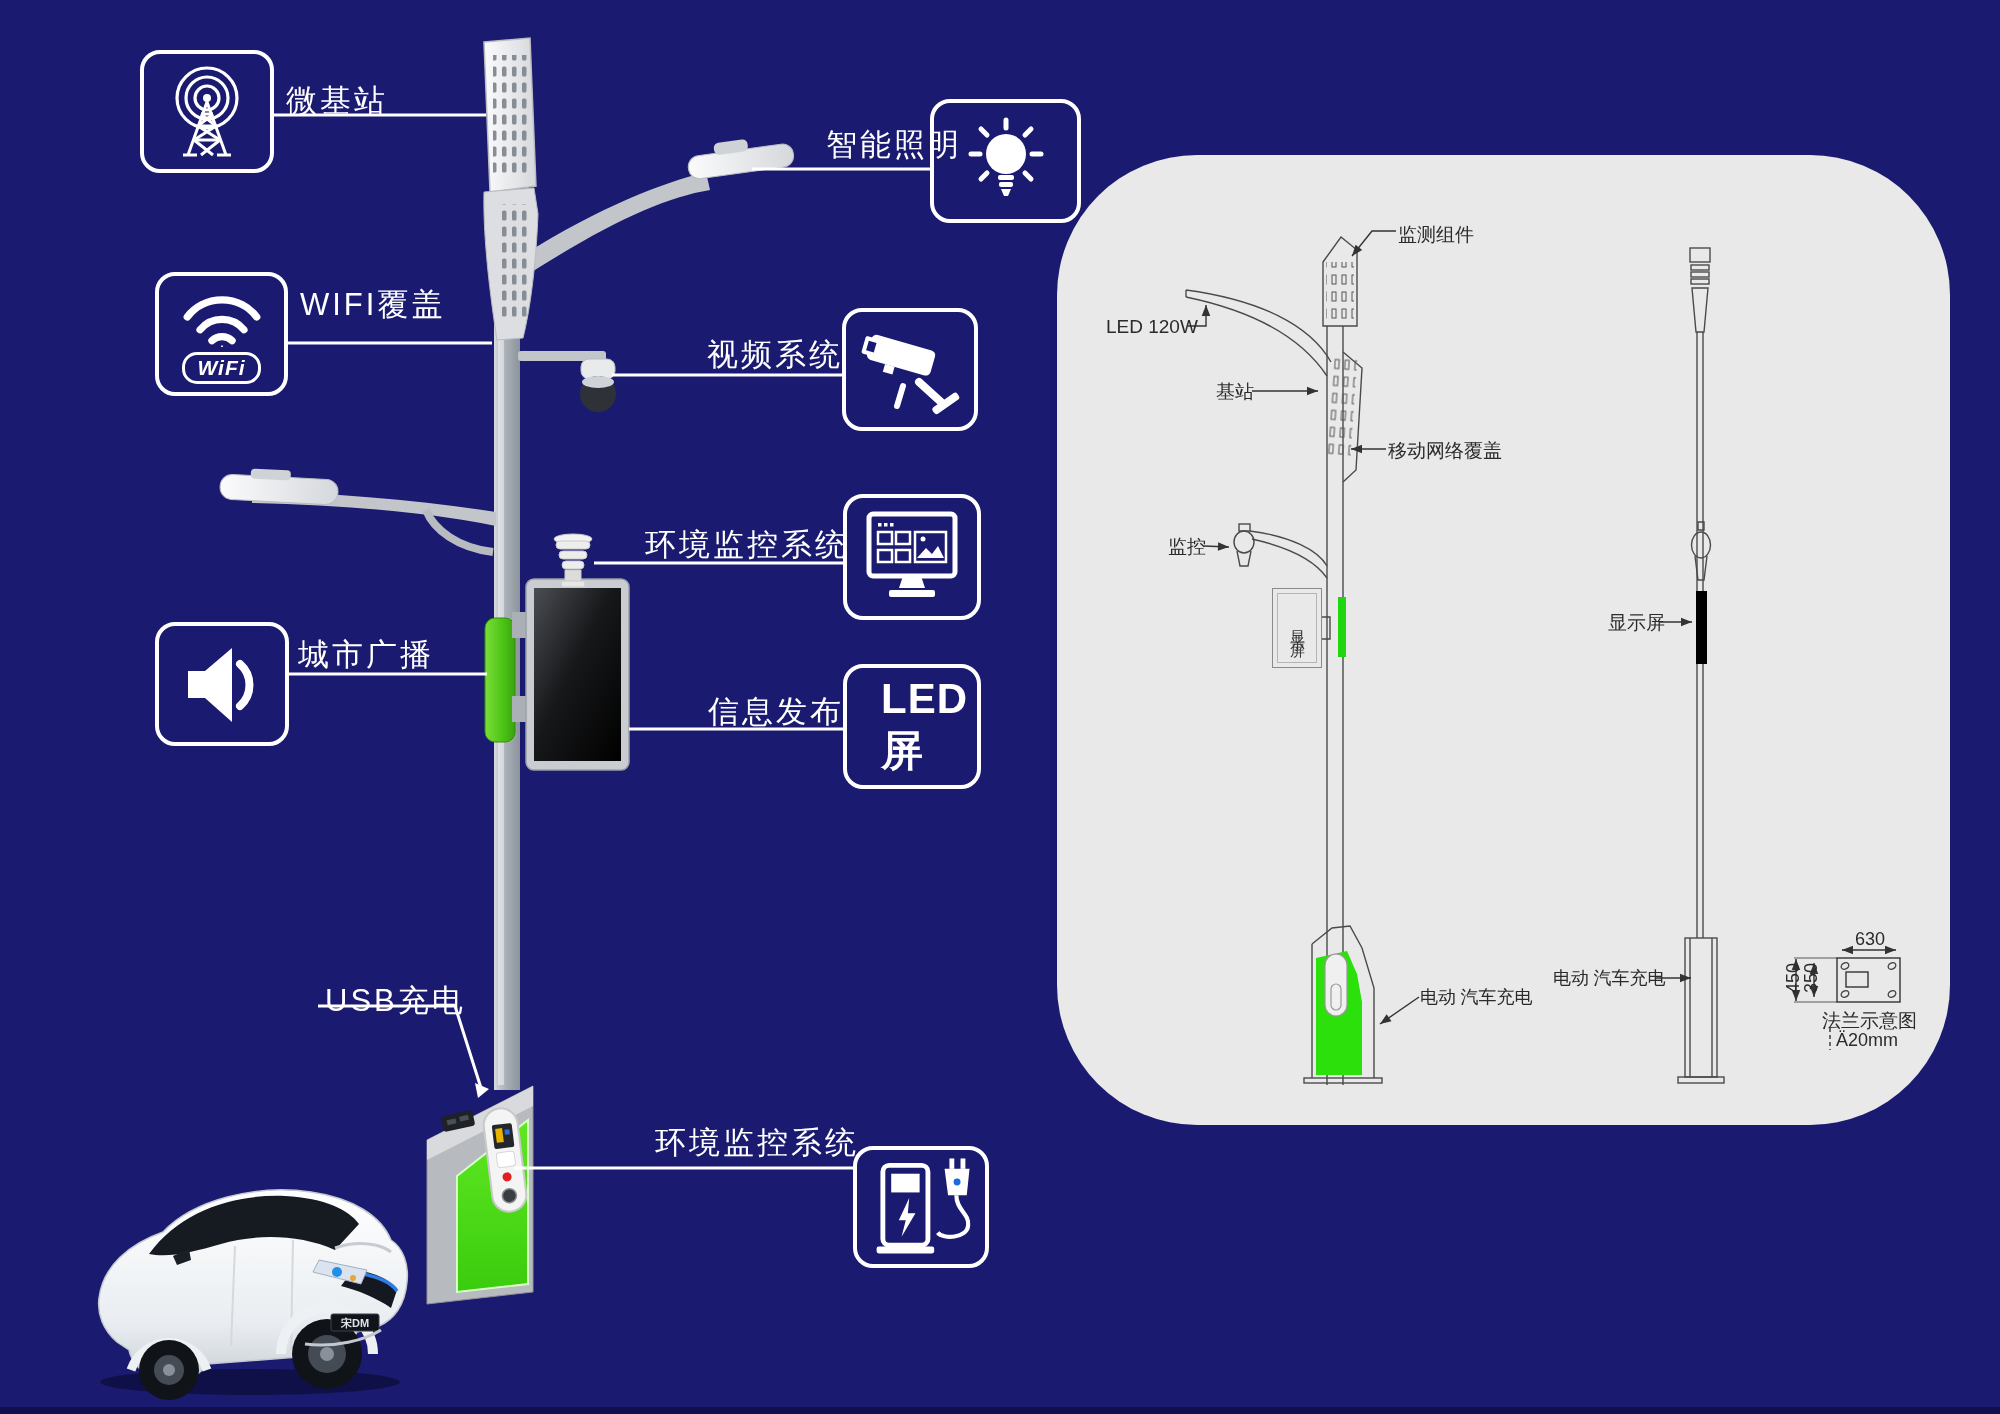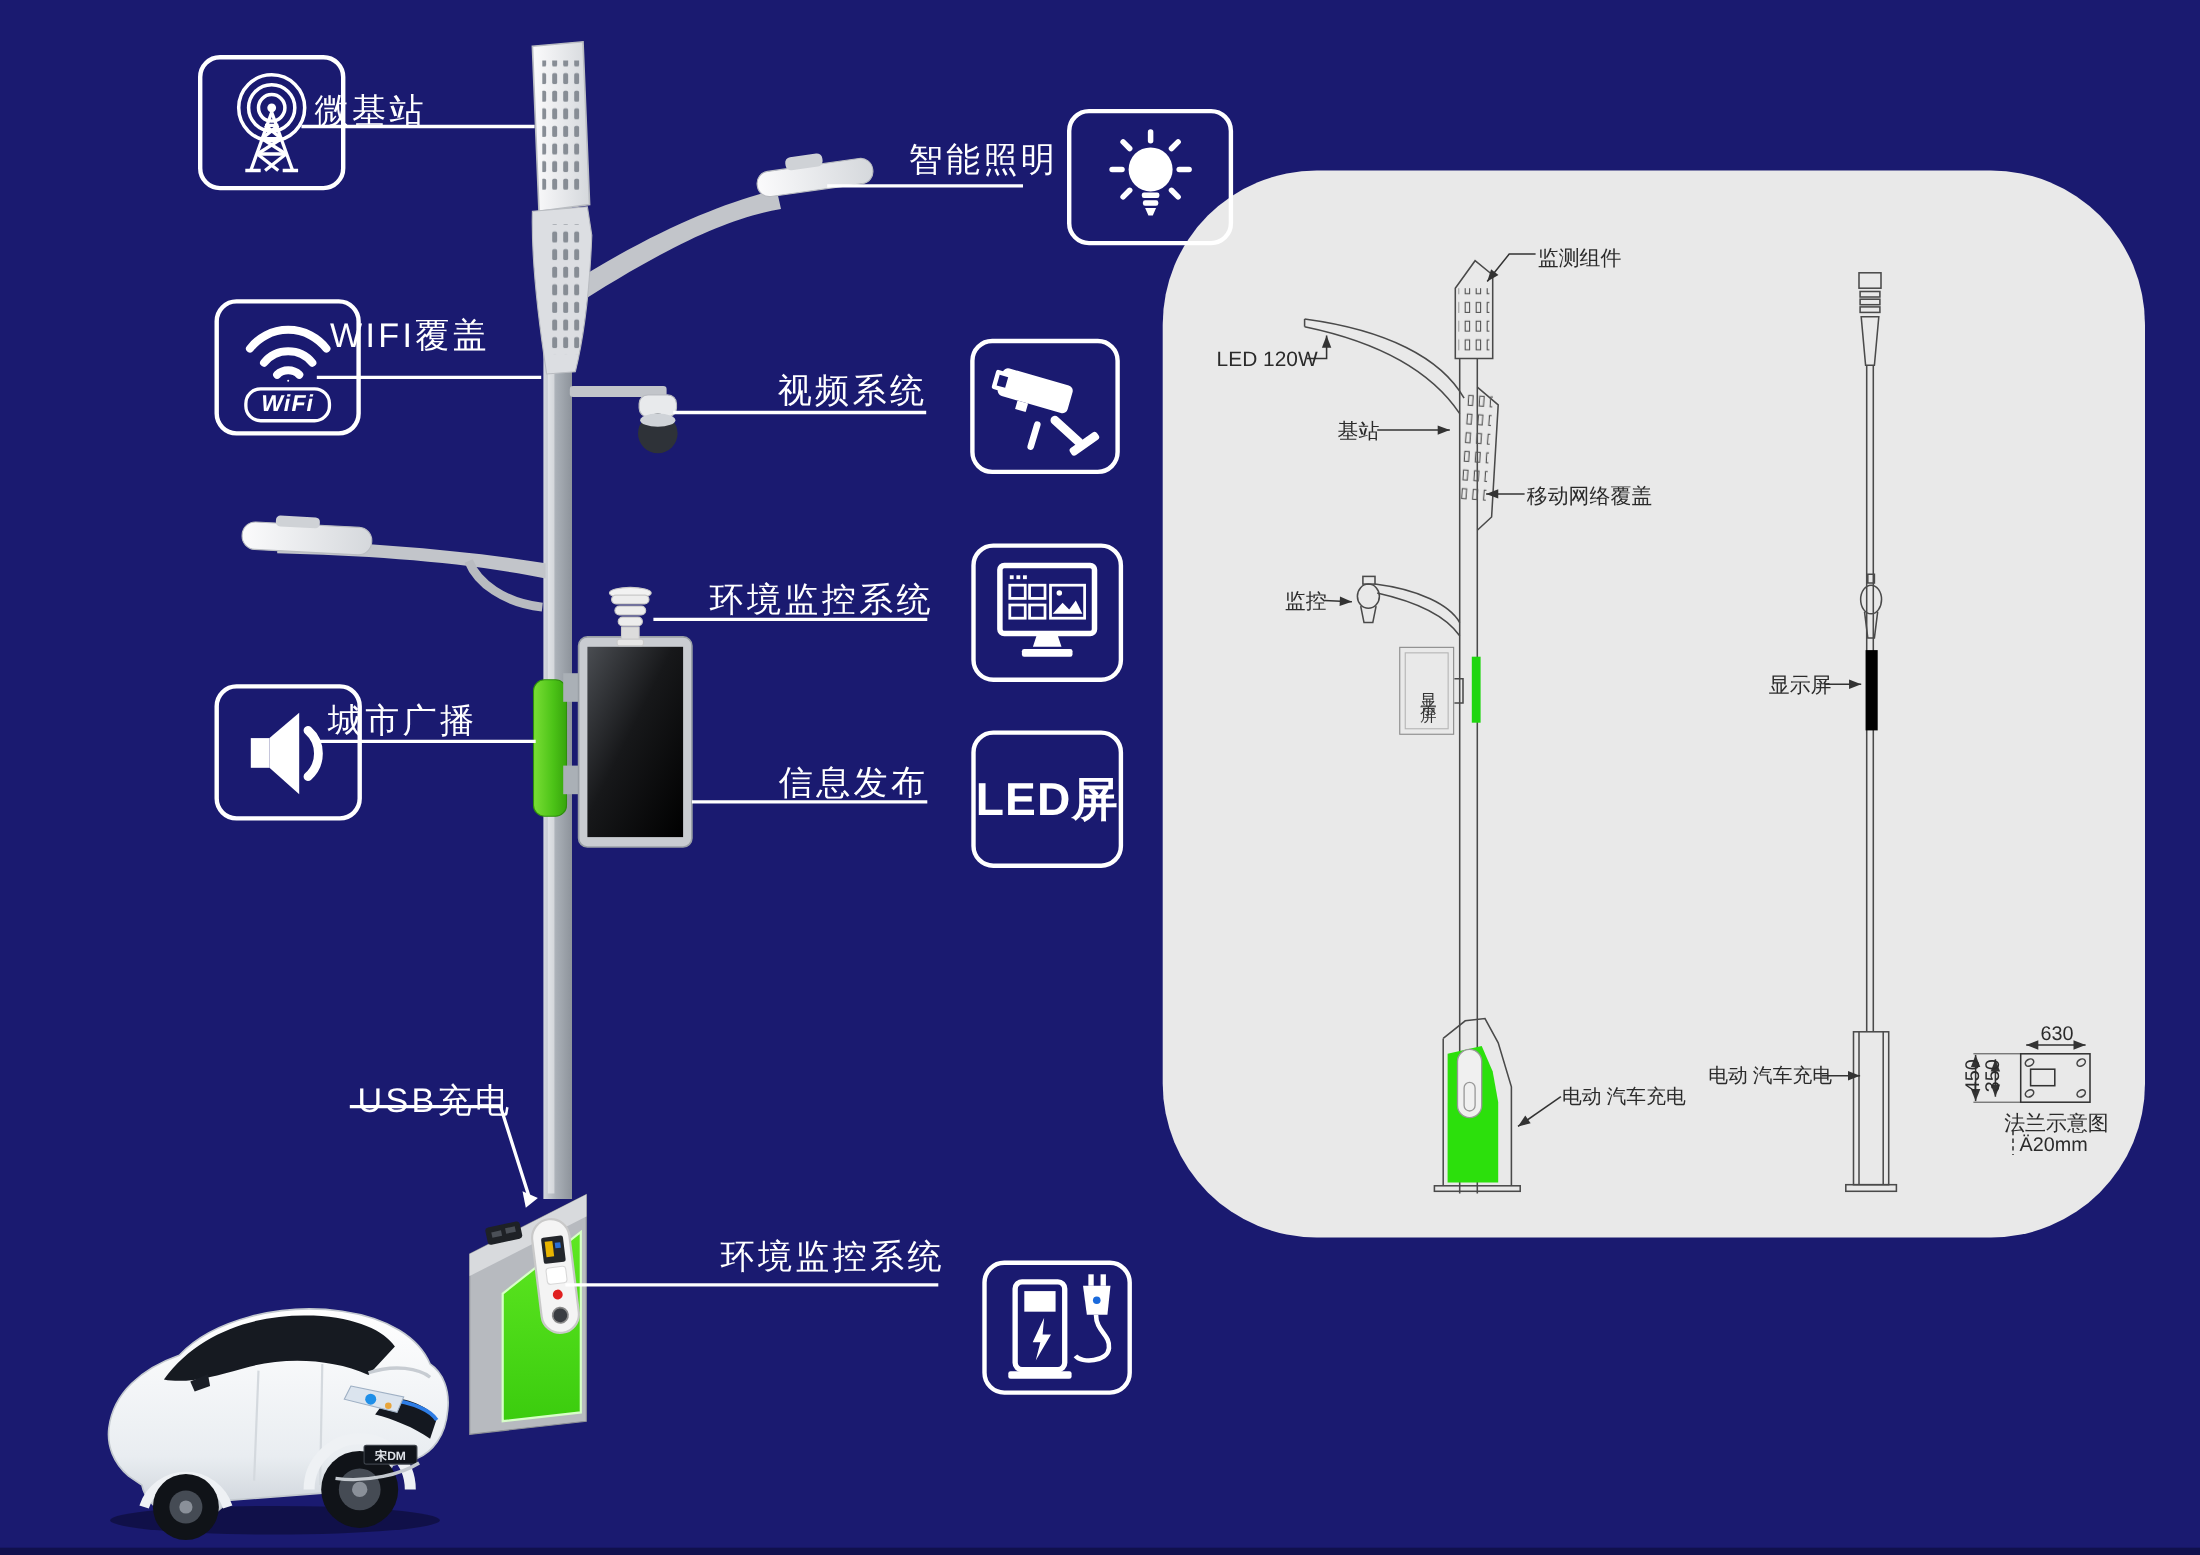--- a/index.html
+++ b/index.html
@@ -13,28 +13,28 @@
   .tech-panel{
     position:absolute;left:1057px;top:155px;width:893px;height:970px;
     background:#e9e9e9;border-radius:140px;
   }
   
   svg.overlay{position:absolute;left:0;top:0;}
   
   .co-box{
     position:absolute;border:4px solid #ffffff;border-radius:20px;
     display:flex;align-items:center;justify-content:center;flex-direction:column;
-    box-sizing:border-box;background:transparent;margin-left:40px;
+    box-sizing:border-box;background:transparent;
   }
   .co-label{
     position:absolute;color:#ffffff;font-weight:normal;font-size:31px;
     letter-spacing:3px;white-space:nowrap;
     font-family:"Liberation Sans", sans-serif;
   }
-  .big-box-text{color:#fff;font-weight:bold;font-size:42px;letter-spacing:1px;}
+  .big-box-text{color:#fff;font-weight:bold;font-size:42px;letter-spacing:1px;padding-left:34px;}
   .usb-text{color:#fff;font-weight:bold;font-size:40px;letter-spacing:2px;margin-top:-6px;}
   .wifi-badge{
     border:3px solid #fff;border-radius:15px;color:#fff;font-weight:bold;
     font-style:italic;font-size:21px;padding:1px 12px;margin-top:4px;letter-spacing:1px;
   }
   
   .disp-box{
     position:absolute;left:1272px;top:588px;width:50px;height:80px;
     border:1.5px solid #8a8a8a;box-sizing:border-box;background:#e9e9e9;
     display:flex;align-items:center;justify-content:center;

